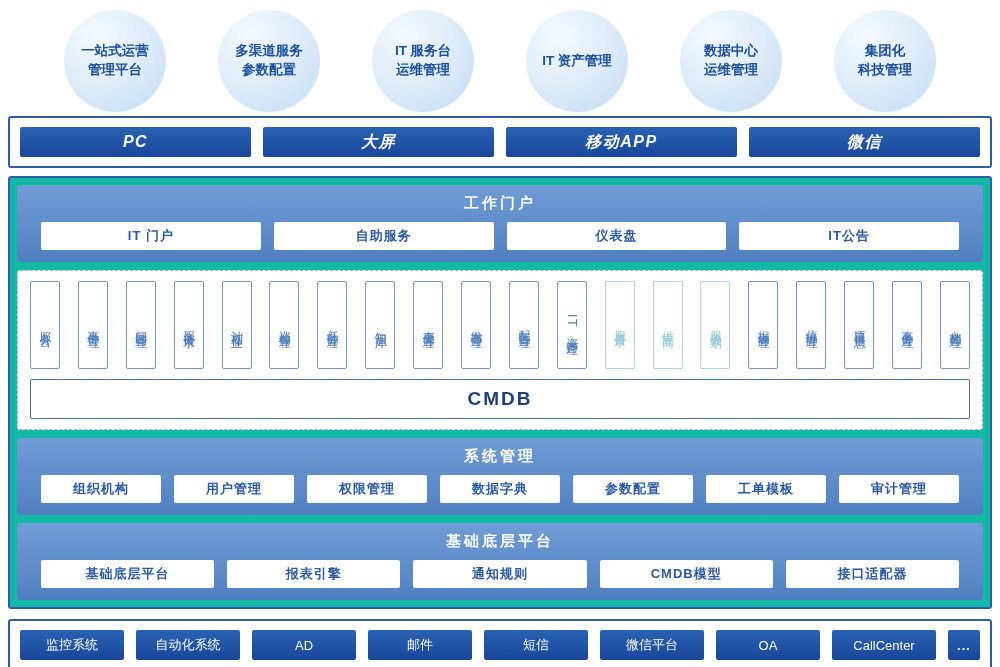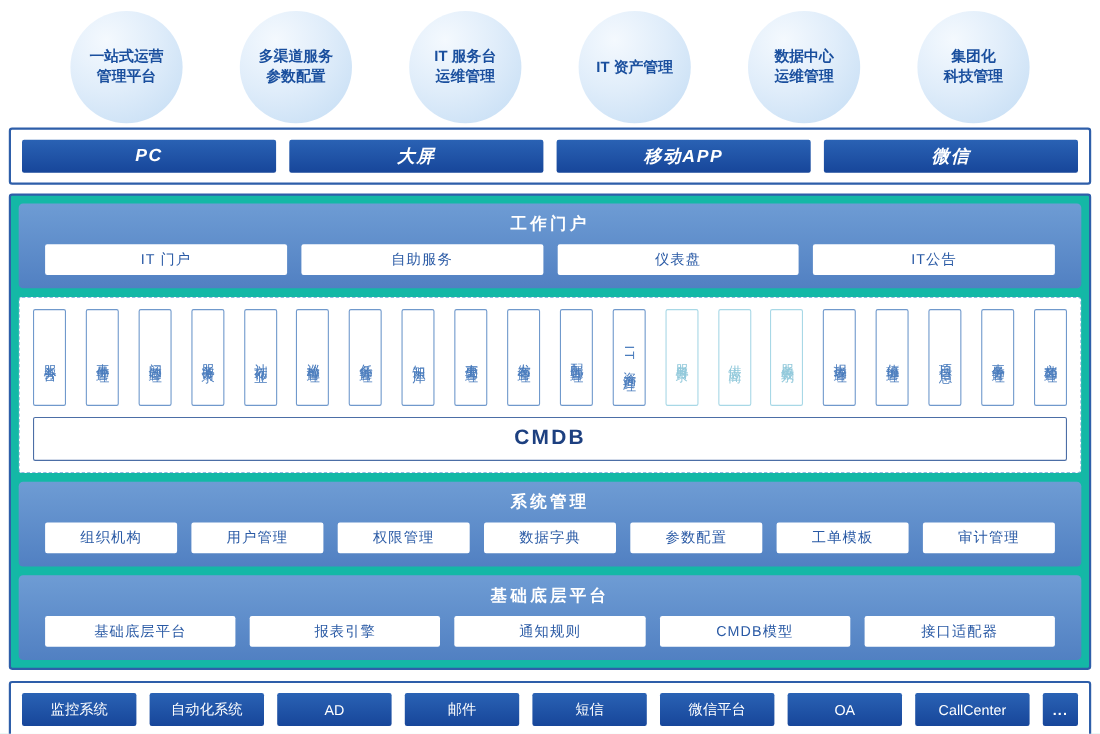--- a/index.html
+++ b/index.html
@@ -30,21 +30,21 @@
   
   .main-panel { margin-top:8px; border:2px solid #2e5ea9; border-radius:3px; background:#14b8a6;
     padding:7px; display:flex; flex-direction:column; gap:8px; }
   .grad-block { border-radius:4px; padding:9px 18px 12px;
     background:linear-gradient(180deg,#6e9cd4 0%, #5180c2 100%); }
   .sec-title { text-align:center; color:#ffffff; font-weight:bold; font-size:15px;
     letter-spacing:3px; margin-bottom:9px; }
   .btn-row { display:flex; gap:13px; padding:0 6px; }
   .white-btn { flex:1; height:28px; background:#ffffff; border-radius:2px;
     display:flex; align-items:center; justify-content:center;
-    font-size:13px; color:#2a5aa5; letter-spacing:1px; }
+    font-size:13px; color:#2a5aa5; letter-spacing:1px;font-weight:bold; }
 
   
   .dashed-area { border:1px dashed #93b8e0; border-radius:3px; padding:10px 12px; background:#fff; }
   .modules-row { display:flex; justify-content:space-between; }
   .module { width:30px; height:88px; border:1px solid #7099cc; border-radius:2px; background:#fff;
     color:#4a7cbd; font-size:12px; letter-spacing:2px;
     writing-mode:vertical-lr; text-orientation:mixed;
     display:flex; align-items:center; justify-content:center; }
   .module.muted { color:#92c9db; border-color:#a8d8e6; }
   .cmdb-bar { margin-top:10px; height:40px; border:1px solid #4c6ea6; border-radius:2px;

